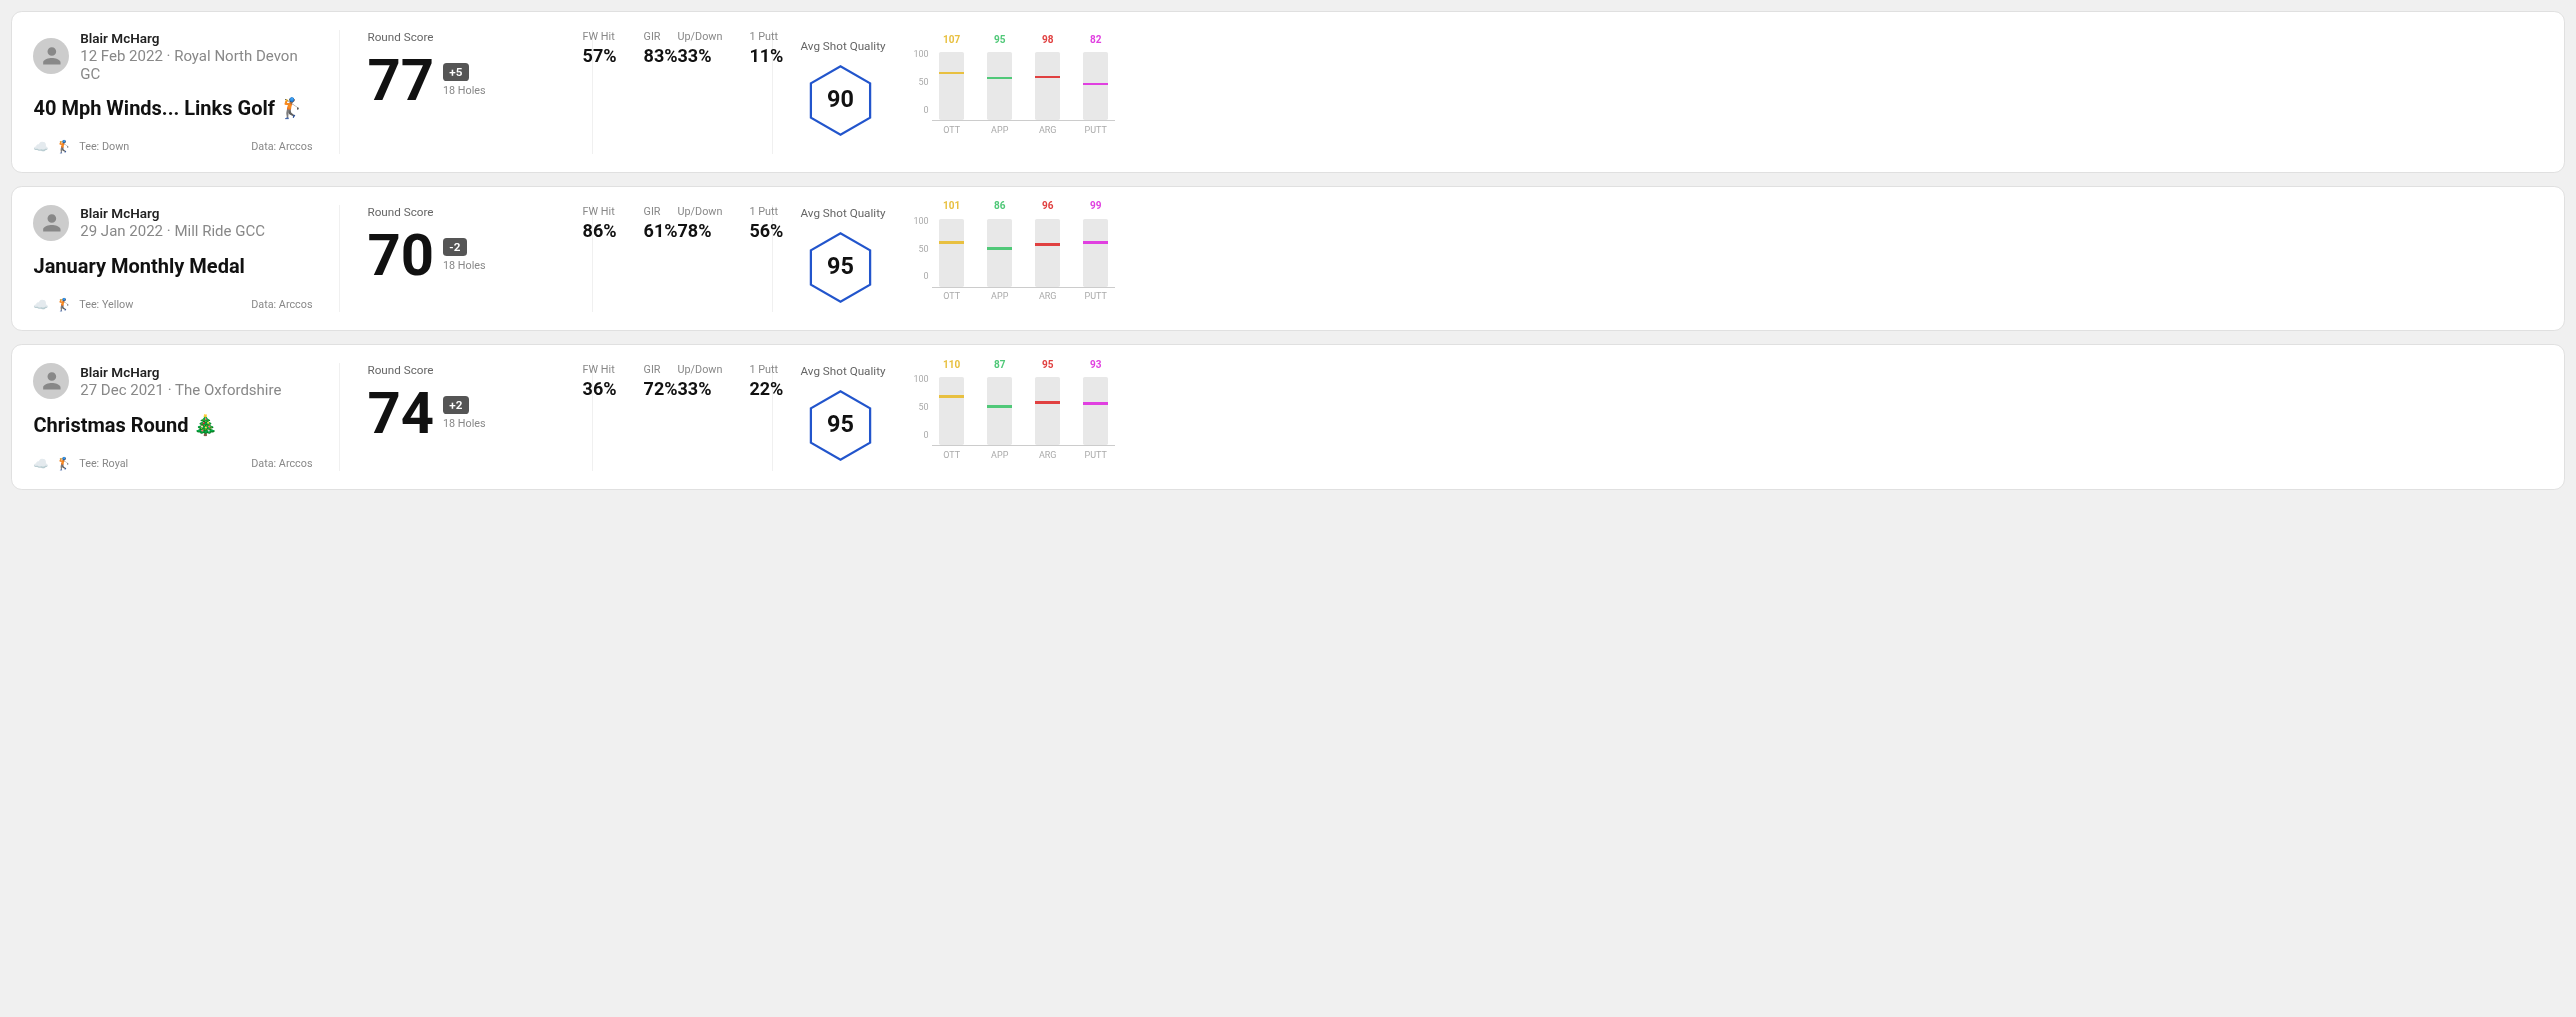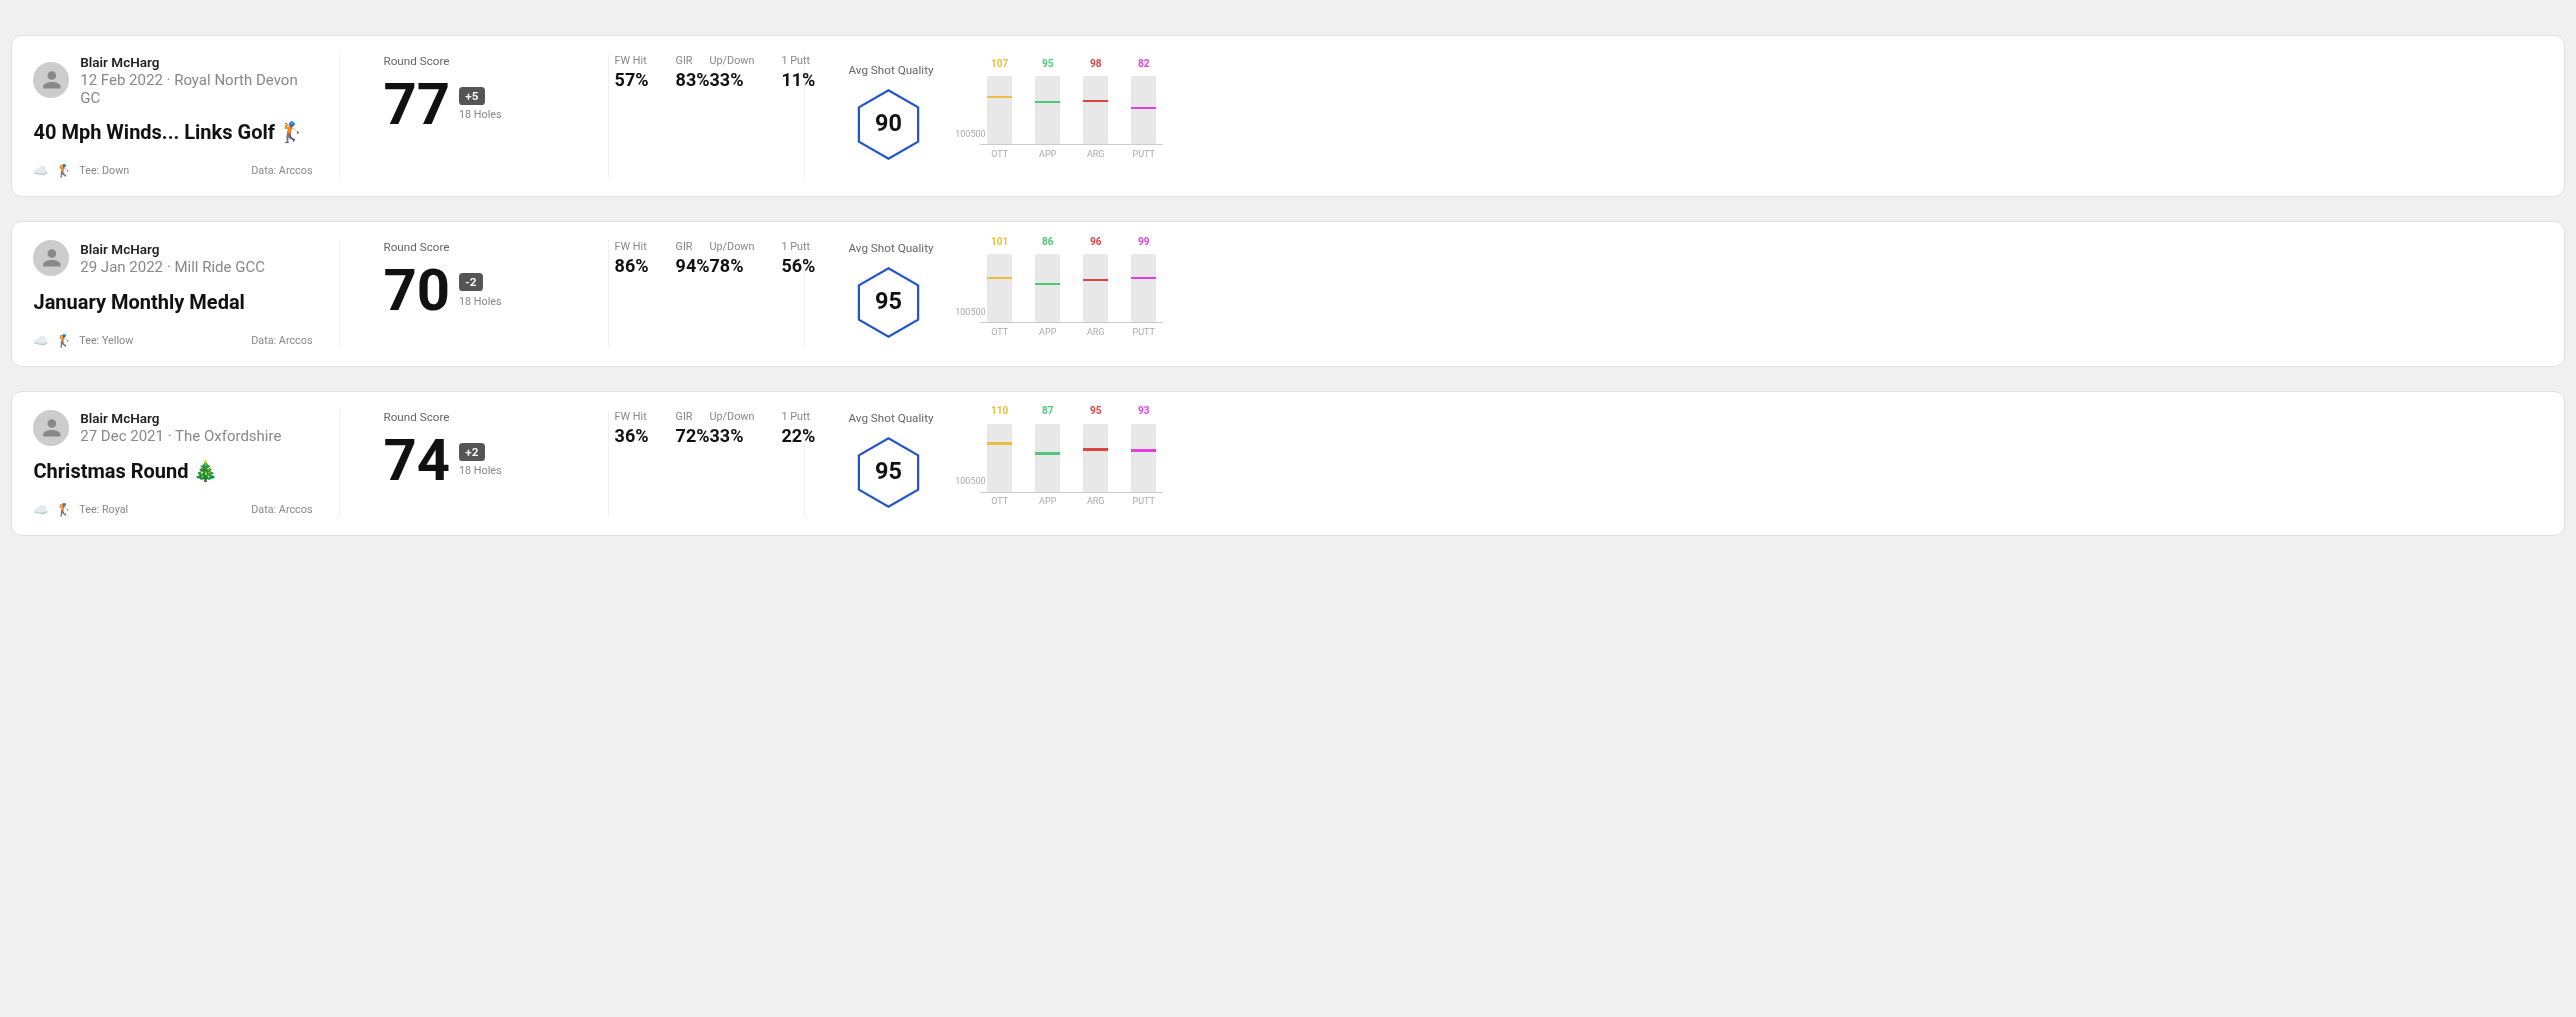--- a/index.html
+++ b/index.html
@@ -10,22 +10,21 @@
       min-width: 1083px;
     }
     .card {
       background: #fff;
       border-radius: 10.8px;
       border: 0.9px solid #e0e0e0;
       margin-bottom: 12.6px;
       display: flex;
       align-items: stretch;
       padding: 18px 21.7px;
-      gap: 16px;
-      margin-top: 24px;
+      gap: 0;
     }
     .left-section {
       width: 307px;
       flex-shrink: 0;
       padding-right: 27px;
       border-right: 0.9px solid #f0f0f0;
     }
     .user-info {
       display: flex;
       align-items: center;
@@ -188,21 +187,21 @@
       width: 208px;
       position: relative;
     }
     .y-axis {
       position: absolute;
       left: 0;
       top: 0;
       bottom: 20px;
       width: 25px;
       display: flex;
-      flex-direction: row;
+      flex-direction: column;
       justify-content: space-between;
       align-items: flex-end;
       padding-right: 3.6px;
     }
     .y-label {
       font-size: 9px;
       color: #aaa;
     }
     .bars-area {
       margin-left: 25px;
@@ -383,21 +382,21 @@
       </div>
 
       <div class="stats-section">
         <div class="stat-row">
           <div class="stat-item">
             <div class="stat-label">FW Hit</div>
             <div class="stat-value">86%</div>
           </div>
           <div class="stat-item">
             <div class="stat-label">GIR</div>
-            <div class="stat-value">94%</div>
+            <div class="stat-value">61%</div>
           </div>
         </div>
         <div class="stat-row">
           <div class="stat-item">
             <div class="stat-label">Up/Down</div>
             <div class="stat-value">78%</div>
           </div>
           <div class="stat-item">
             <div class="stat-label">1 Putt</div>
             <div class="stat-value">56%</div>

